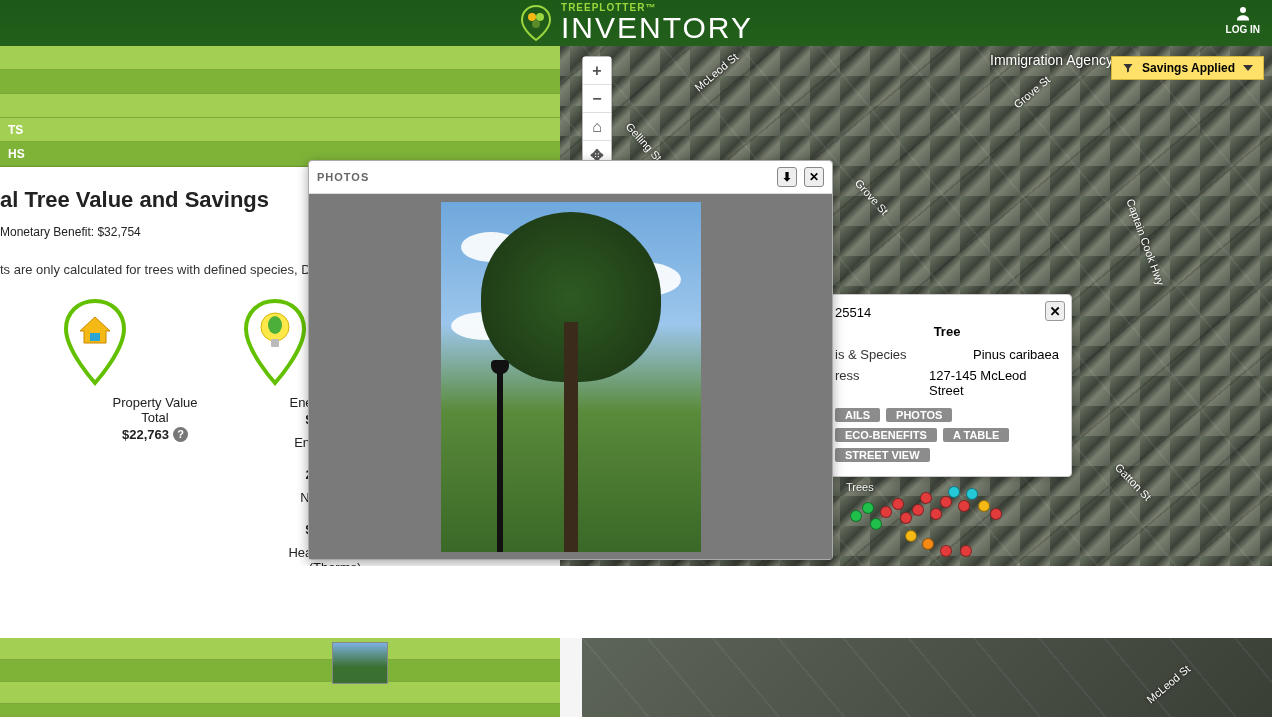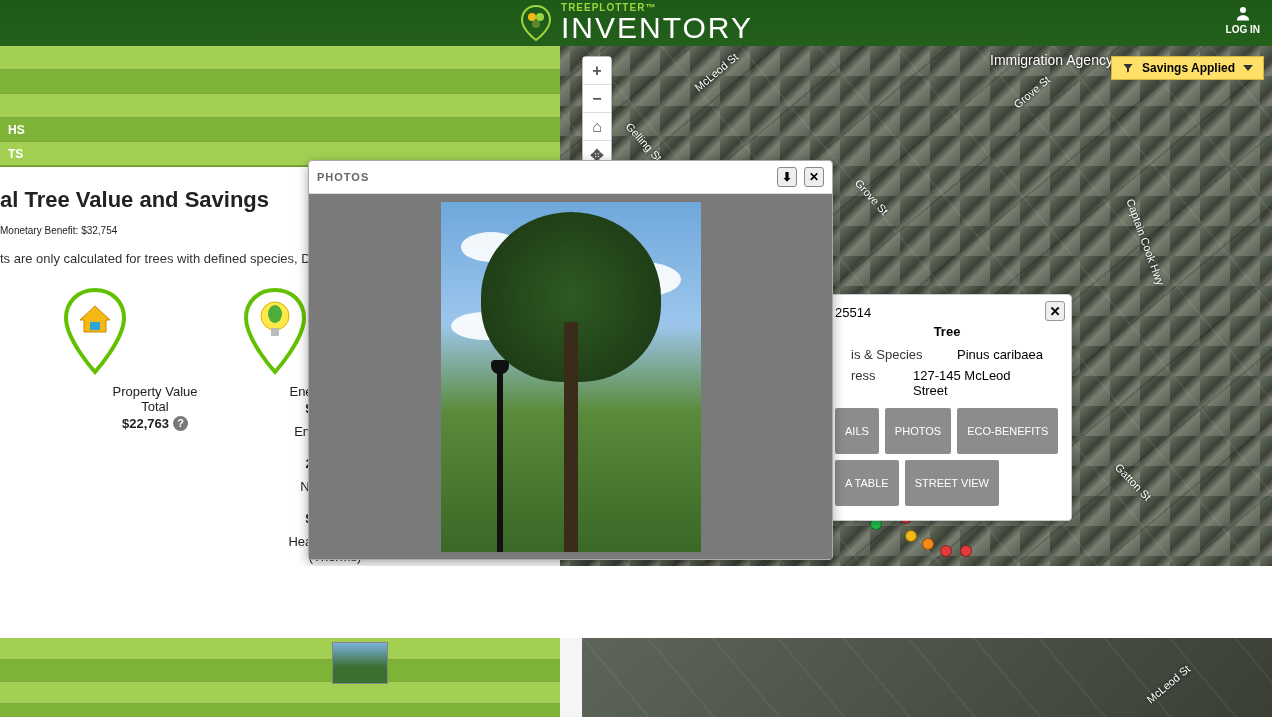--- a/index.html
+++ b/index.html
@@ -39,46 +39,46 @@
   .left-panel{
     position:absolute; left:0; top:46px; width:560px; height:520px;
     background:#fff;
   }
   .accordion{ background:#8bbf3e; border-bottom:1px solid #6c9a2d;}
   .acc-bar{ height:24px; background:#a3d053; border-bottom:1px solid #7ea93a;}
   .acc-bar.dark{ background:#7fb338;}
   .acc-label{ color:#fff; font-weight:bold; font-size:12px; padding:5px 8px;}
   .panel-body{ padding:12px 10px 10px 0; background:#fff; color:#222;}
   .panel-body h2{ font-size:22px; font-weight:bold; margin:8px 0 12px 0;}
-  .subtitle{ font-size:10px; margin-bottom:14px;}
+  .subtitle{ font-size:12px; margin-bottom:22px;}
   .note{ font-size:13px; color:#333; margin-bottom:18px; line-height:1.35;}
   .metrics{ display:flex; gap:30px; text-align:center;}
   .metric{ width:150px;}
   .metric .pin{ margin:0 auto 8px;}
   .metric .line{ font-size:13px; margin:2px 0; display:flex; justify-content:center; align-items:center; gap:4px;padding-left:40px;}
   .metric .val{ font-weight:bold;}
   .help-dot{ width:15px;height:15px;border-radius:50%;background:#777;color:#fff;font-size:11px;font-weight:bold;display:inline-flex;align-items:center;justify-content:center;}
 
   
   .map-controls{ position:absolute; left:582px; top:56px; width:30px; background:#fff; border:1px solid #bbb; border-radius:4px; box-shadow:0 1px 3px rgba(0,0,0,0.3);}
   .map-controls button{ width:100%; height:28px; border:none; border-bottom:1px solid #ddd; background:#fff; font-size:16px; font-weight:bold; color:#555; cursor:pointer;}
   .map-controls button:last-child{ border-bottom:none;}
 
   
   .filters{ position:absolute; right:8px; top:56px; background:#ffe16a; border:1px solid #d4b93a; padding:4px 10px; font-size:12px; font-weight:bold; display:flex; align-items:center; gap:8px; cursor:pointer;}
   .filters .tri{ width:0;height:0;border-left:5px solid transparent;border-right:5px solid transparent;border-top:6px solid #333;}
 
   
   .tree-popup{ position:absolute; right:200px; top:294px; width:250px; background:#fff; border:1px solid #ccc; border-radius:4px; box-shadow:0 2px 8px rgba(0,0,0,0.3); padding:10px 12px 14px; font-size:13px;}
   .tree-popup .close{ position:absolute; right:6px; top:6px; width:20px;height:20px;border:1px solid #999;border-radius:3px;background:#eee;font-weight:bold;cursor:pointer;}
-  .tree-popup .row{ display:flex; justify-content:space-between; margin:6px 16px;}
+  .tree-popup .row{ display:flex; justify-content:space-between; margin:6px 0;}
   .tree-popup .row .k{ color:#333;}
   .tree-popup .title{ text-align:center; font-weight:bold; margin:4px 0 8px;}
   .tree-popup .btns{ display:flex; flex-wrap:wrap; gap:6px; margin-top:10px;}
-  .tree-popup .btns button{ background:#8c8c8c; color:#fff; border:none; padding:17px 10px; font-size:11px; font-weight:normal; cursor:pointer; border-radius:2px;}
+  .tree-popup .btns button{ background:#8c8c8c; color:#fff; border:none; padding:1px 10px; font-size:11px; font-weight:bold; cursor:pointer; border-radius:2px;}
 
   
   .modal{ position:absolute; left:308px; top:160px; width:525px; background:#fff; border:1px solid #aaa; border-radius:4px; box-shadow:0 3px 12px rgba(0,0,0,0.35);}
   .modal-header{ display:flex; justify-content:space-between; align-items:center; padding:6px 8px; border-bottom:1px solid #ddd; font-size:11px; font-weight:bold; color:#666; letter-spacing:1px;}
   .modal-header .icons button{ width:20px;height:20px;border:1px solid #888;border-radius:3px;background:#eee;margin-left:3px;font-size:12px;font-weight:bold;cursor:pointer;}
   .modal-body{ background:#7a7a7a; height:365px; display:flex; align-items:center; justify-content:center;}
   .photo{ width:260px; height:350px; background:linear-gradient(#6fa8dc 0%, #9cc6ec 35%, #5a8a3a 60%, #3a6827 100%); position:relative; overflow:hidden;}
   .photo .trunk{ position:absolute; left:50%; bottom:0; width:14px; height:230px; background:#3a2b1a; transform:translateX(-50%);}
   .photo .canopy{ position:absolute; left:50%; top:10px; width:180px; height:170px; background:radial-gradient(circle at 50% 50%, #2e5a22 0%, #1e3b16 80%); border-radius:50% 50% 45% 45%; transform:translateX(-50%);}
   .photo .cloud{ position:absolute; background:#fff; border-radius:50%; opacity:0.9;}
@@ -156,22 +156,22 @@
   <div class="dot" style="left:922px; top:538px; background:#f58a15;"></div>
   <div class="dot" style="left:940px; top:545px; background:#e23b3b;"></div>
   <div class="dot" style="left:960px; top:545px; background:#e23b3b;"></div>
 </div>
 
 <div class="left-panel">
   <div class="accordion">
     <div class="acc-bar"></div>
     <div class="acc-bar dark"></div>
     <div class="acc-bar"></div>
+    <div class="acc-bar acc-label"><span>TS</span></div>
     <div class="acc-bar dark acc-label"><span>HS</span></div>
-    <div class="acc-bar acc-label"><span>TS</span></div>
   </div>
   <div class="panel-body">
     <h2>al Tree Value and Savings</h2>
     <div class="subtitle">Monetary Benefit: $32,754</div>
     <div class="note">ts are only calculated for trees with defined species, DBH
 rch. Totals are annual amounts.</div>
     <div class="metrics">
 
       <div class="metric" style="width:30px; overflow:hidden; text-align:right;">
         <div style="height:90px;"></div>

